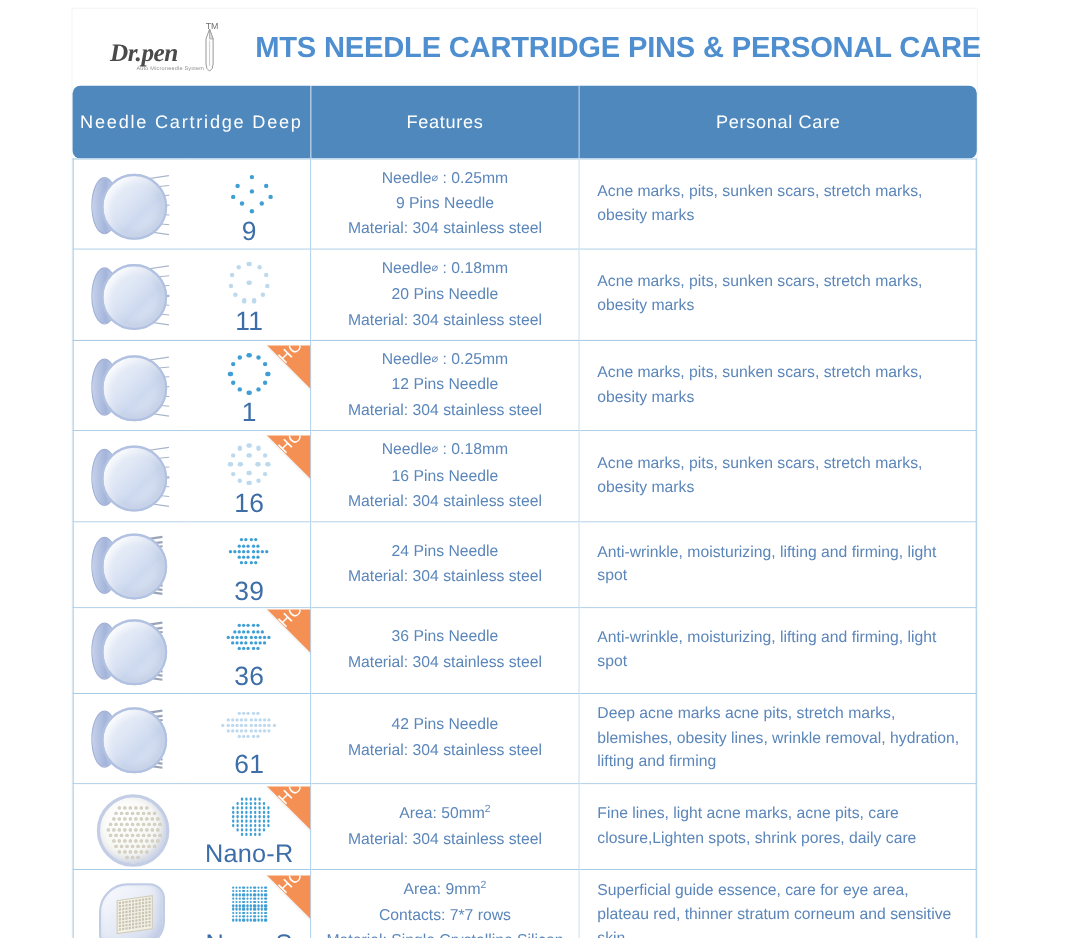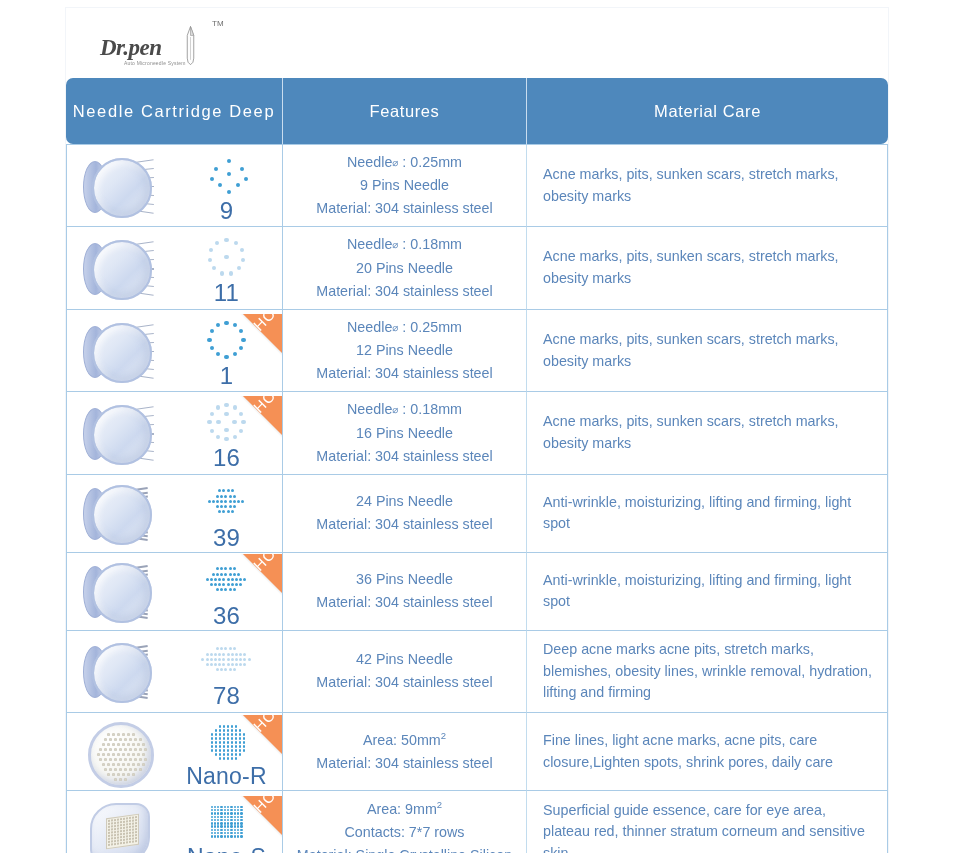--- a/index.html
+++ b/index.html
@@ -61,21 +61,21 @@
     left: 24px;
     top: 43px;
     font-size: 5px;
     letter-spacing: 0.2px;
     color: #8d8d8d;
     white-space: nowrap;
     transform: scaleY(0.95);
   }
   .logo-tm {
     position: absolute;
-    left: 112px;
+    left: 87px;
     top: 2px;
     font-size: 8px;
     color: #6d6d6d;
   }
   .logo-pen {
     position: absolute;
     left: 84px;
     top: 8px;
     width: 13px;
     height: 42px;
@@ -324,34 +324,35 @@
       <div class="logo">
         <div class="logo-word">Dr.pen</div>
         <div class="logo-sub">Auto Microneedle System</div>
         <div class="logo-tm">TM</div>
         <svg class="logo-pen" viewBox="0 0 16 50">
           <path d="M8 1 L12 12 L12 40 Q12 46 8 48 Q4 46 4 40 L4 12 Z" fill="#fdfdfd" stroke="#8e8e8e" stroke-width="1"></path>
           <path d="M8 1 L12 12 L8 12 Z" fill="#dcdcdc" stroke="#8e8e8e" stroke-width="0.7"></path>
           <line x1="8" y1="14" x2="8" y2="42" stroke="#b9b9b9" stroke-width="0.8"></line>
         </svg>
       </div>
+      <div class="title-text">MTS NEEDLE CARTRIDGE PINS &amp; PERSONAL CARE</div>
     </div>
 
     <table class="tbl">
       <colgroup>
         <col class="c-img">
           <col class="c-dots">
           <col class="c-feat">
           <col class="c-care">
       </colgroup>
       <thead>
         <tr class="thead-row">
           <th class="col-type" colspan="2">Needle Cartridge Deep</th>
           <th>Features</th>
-          <th class="col-care">Material Care</th>
+          <th class="col-care">Personal Care</th>
         </tr>
       </thead>
       <tbody id="tbody">
           <tr class="row-h">
             <td class="cell-img">
               <div class="cart-wrap">
                 <div class="cart ">
     <div class="rim"></div>
                   <div class="needle" style="left:34px;top:10px;width:40px;transform:rotate(-8.36deg)"></div>
                   <div class="needle" style="left:34px;top:17px;width:40px;transform:rotate(-5.573333333333334deg)"></div>
@@ -766,21 +767,21 @@
                     <span style="left:41.2px;top:26.6px;width:3px;height:3px"></span>
                     <span style="left:45.400000000000006px;top:26.6px;width:3px;height:3px"></span>
                     <span style="left:49.6px;top:26.6px;width:3px;height:3px"></span>
                     <span style="left:53.800000000000004px;top:26.6px;width:3px;height:3px"></span>
                     <span style="left:26.5px;top:31.8px;width:3px;height:3px"></span>
                     <span style="left:30.7px;top:31.8px;width:3px;height:3px"></span>
                     <span style="left:34.9px;top:31.8px;width:3px;height:3px"></span>
                     <span style="left:39.1px;top:31.8px;width:3px;height:3px"></span>
                     <span style="left:43.3px;top:31.8px;width:3px;height:3px"></span>
                   </div>
-                  <div class="pin-label ">78</div>
+                  <div class="pin-label ">61</div>
                 </div>
               </div>
             </td>
             <td>
               <div class="feat">
                 <div class="ln">42 Pins Needle</div>
                 <div class="ln">Material:  304 stainless steel</div>
               </div>
             </td>
             <td class="cell-care">

